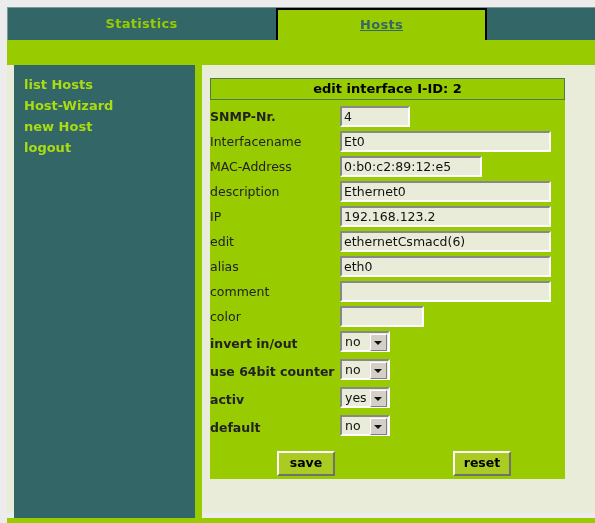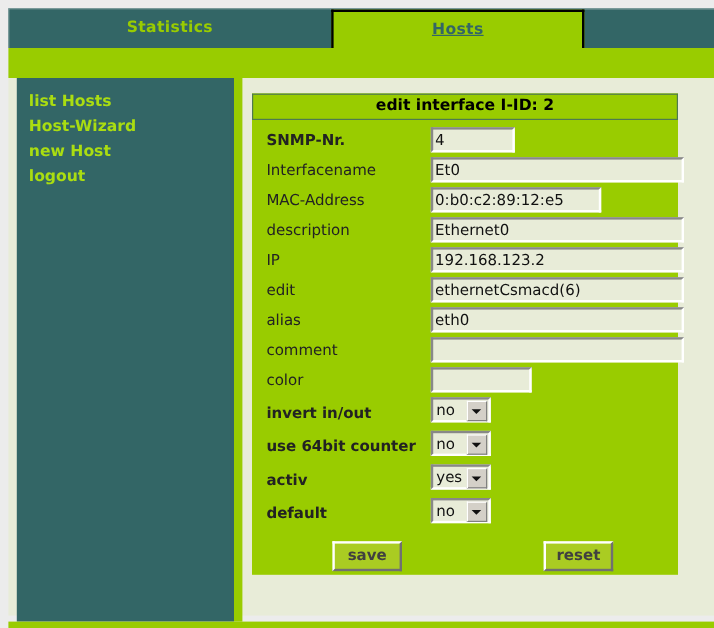--- a/index.html
+++ b/index.html
@@ -138,21 +138,21 @@
     font-weight: bold;
     color: #000000;
     background: #99cc00;
     border: 1px solid #4e7a50;
   }
   table.form {
     border-collapse: collapse;
     width: 100%;
   }
   table.form td {
-    padding: 2px 0 2px 12px;
+    padding: 2px 0 2px 0;
     vertical-align: middle;
     font-size: 12.5px;
     color: #222222;
   }
   td.lbl {
     width: 130px;
     padding-left: 8px;
     white-space: nowrap;
   }
   td.lbl.bold { font-weight: bold; }
@@ -226,21 +226,21 @@
   
   .btnrow {
     position: relative;
     height: 30px;
     margin-top: 8px;
   }
   .btn {
     position: absolute;
     top: 2px;
     background: #aacc22;
-    color: #404040;
+    color: #000000;
     font-family: "DejaVu Sans", "Liberation Sans", sans-serif;
     font-size: 12.5px;
     font-weight: bold;
     height: 21px;
     line-height: 19px;
     padding: 0 6px;
     border-top: 2px solid #ffffff;
     border-left: 2px solid #ffffff;
     border-right: 2px solid #707070;
     border-bottom: 2px solid #707070;

